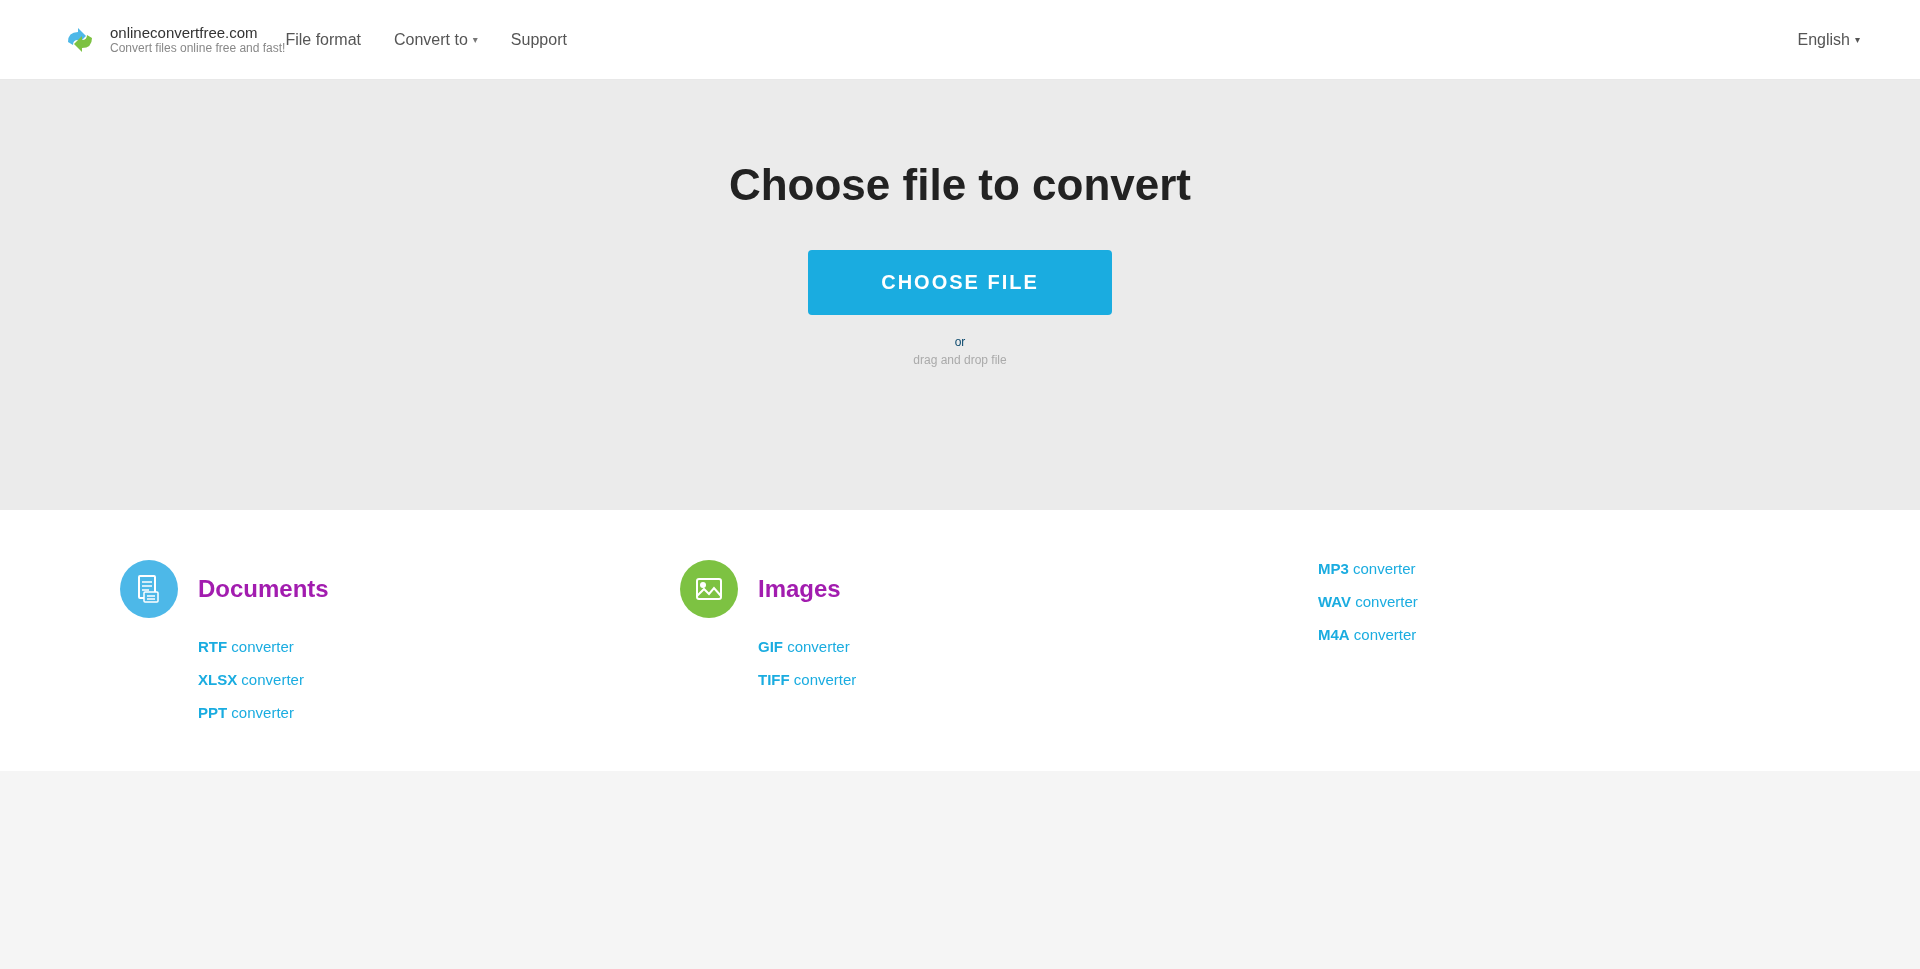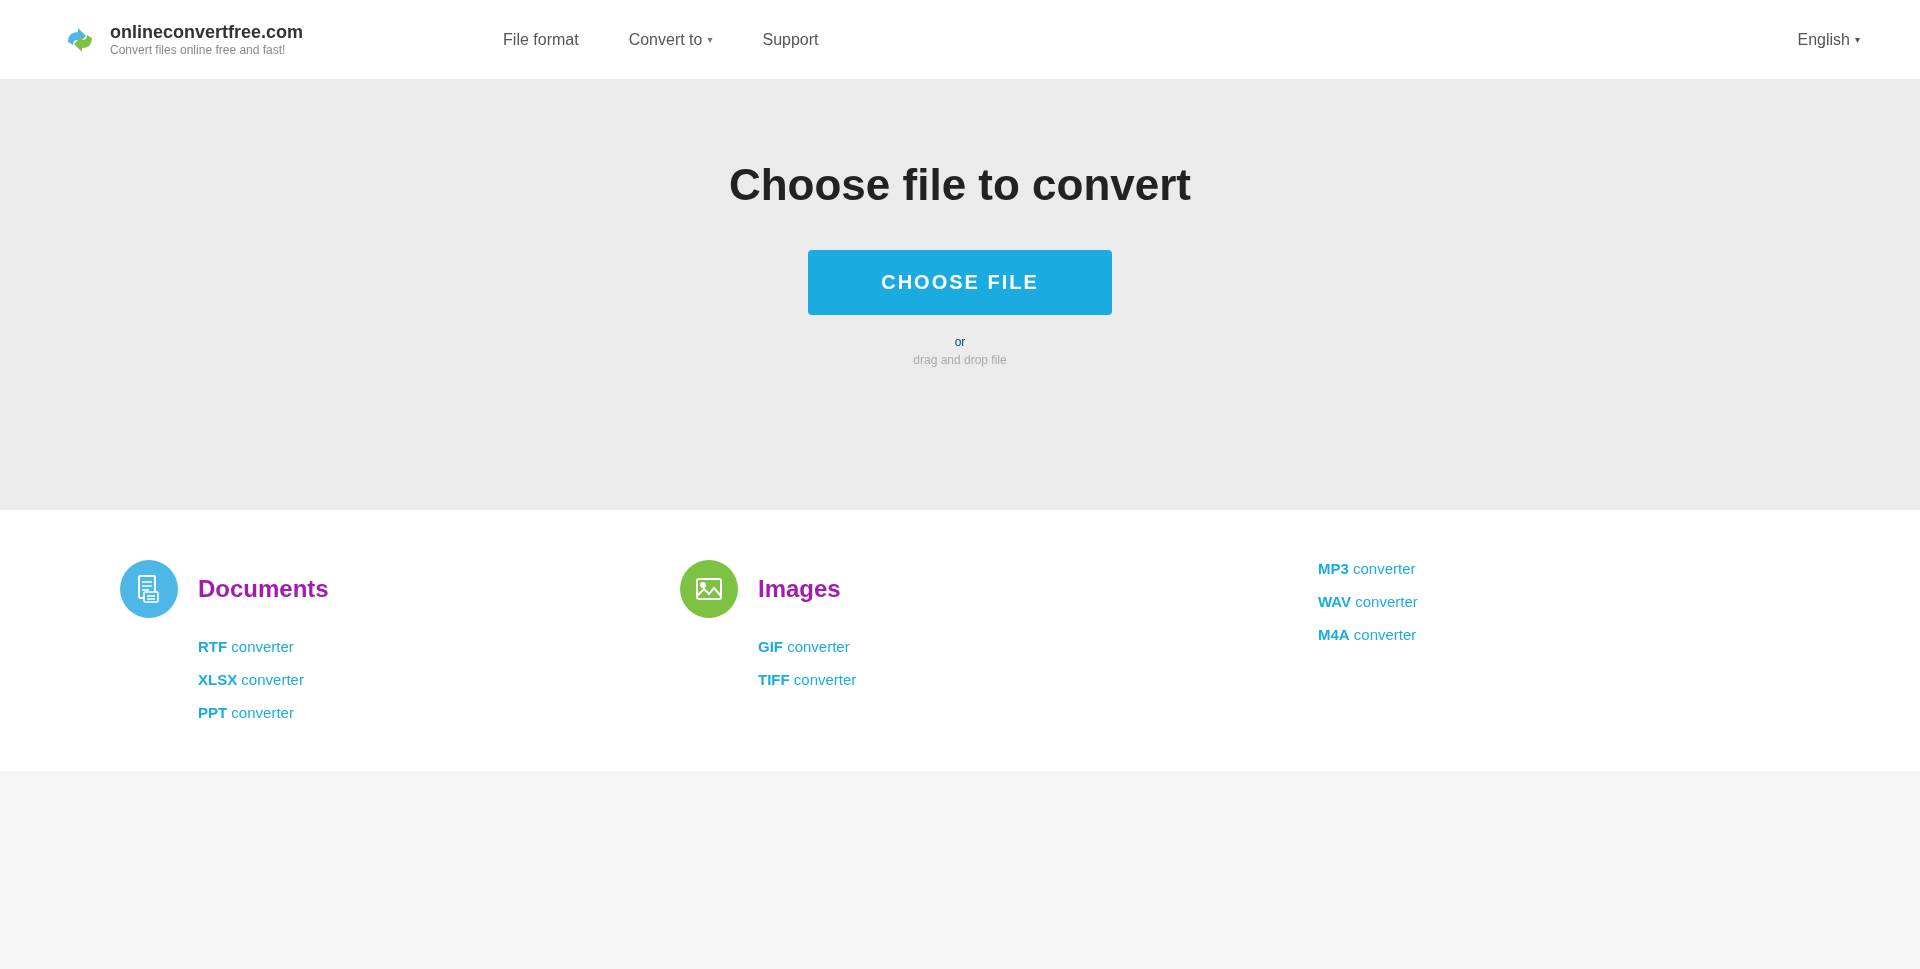--- a/index.html
+++ b/index.html
@@ -38,35 +38,34 @@
       width: 40px;
       height: 40px;
     }
 
     .logo-text-block {
       display: flex;
       flex-direction: column;
     }
 
     .logo-title {
-      font-size: 18px;
-      font-weight: bold;
+      font-size: 15px;
+      font-weight: normal;
       color: #333;
     }
 
     .logo-subtitle {
       font-size: 12px;
       color: #888;
     }
 
     .nav {
       display: flex;
       align-items: center;
-      gap: 50px;
-      margin-left: 200px;
+      gap: 33px;
     }
 
     .nav-item {
       font-size: 16px;
       color: #555;
       cursor: pointer;
       text-decoration: none;
       display: flex;
       align-items: center;
       gap: 5px;

